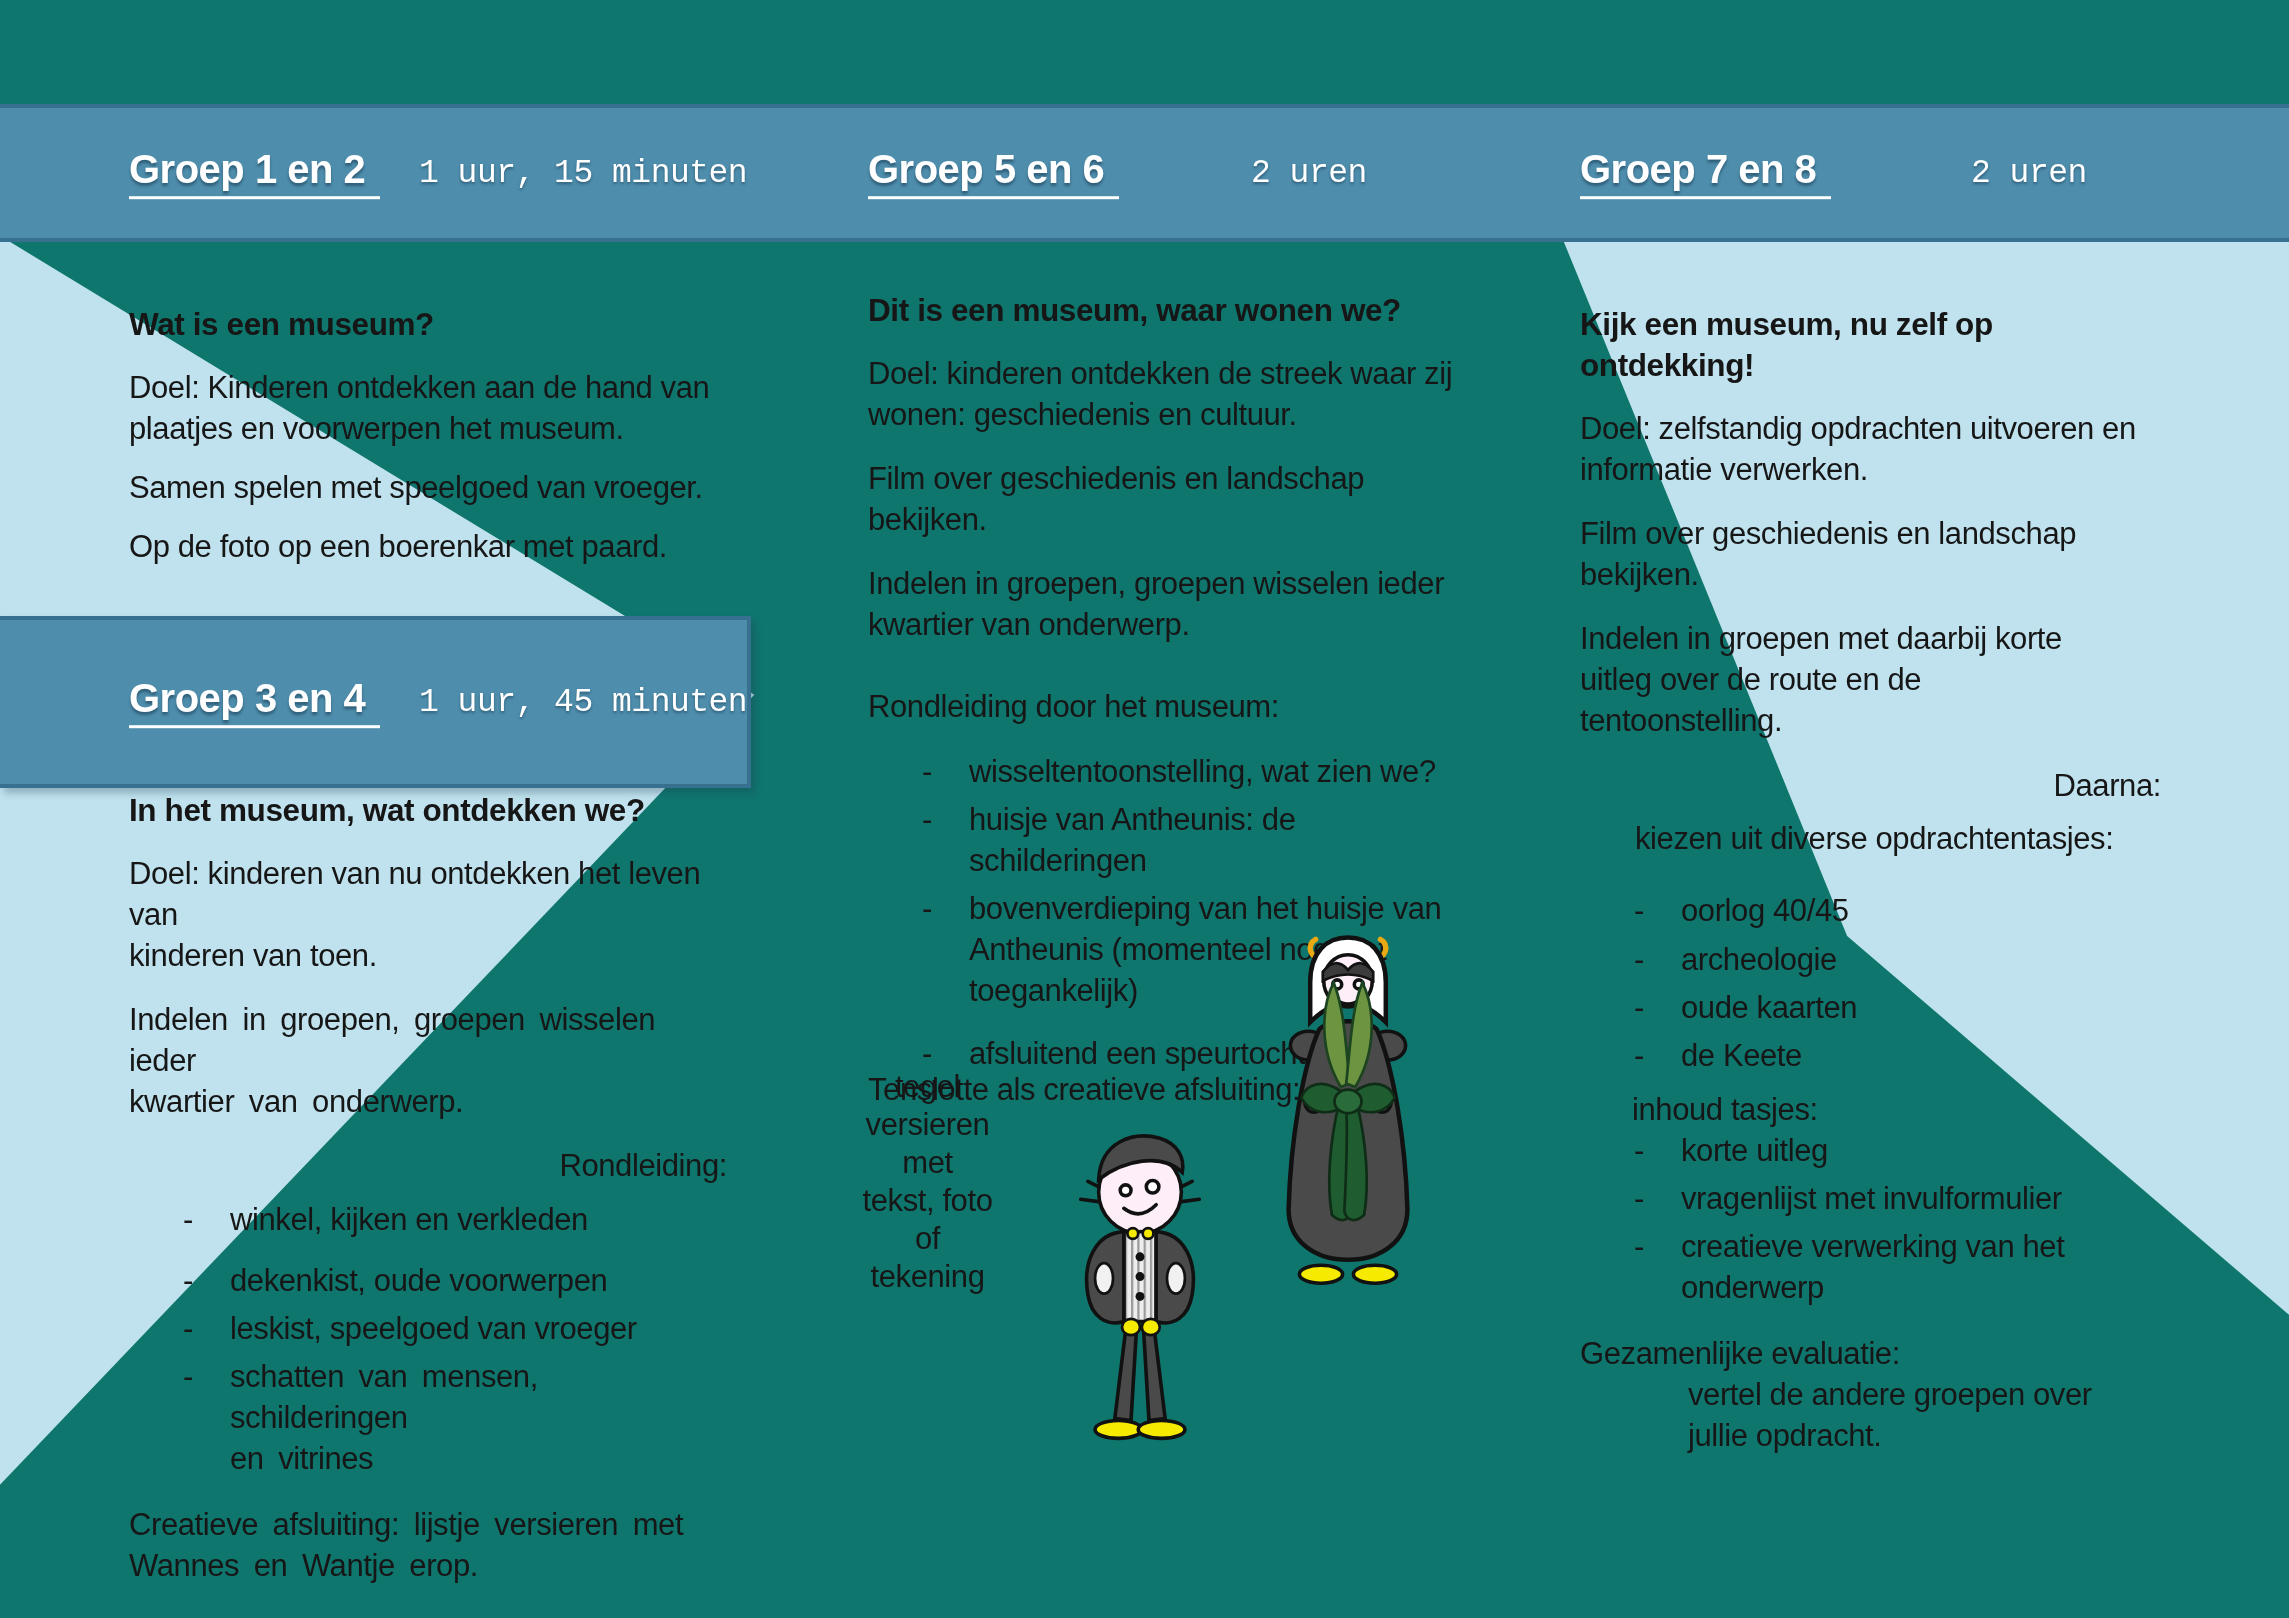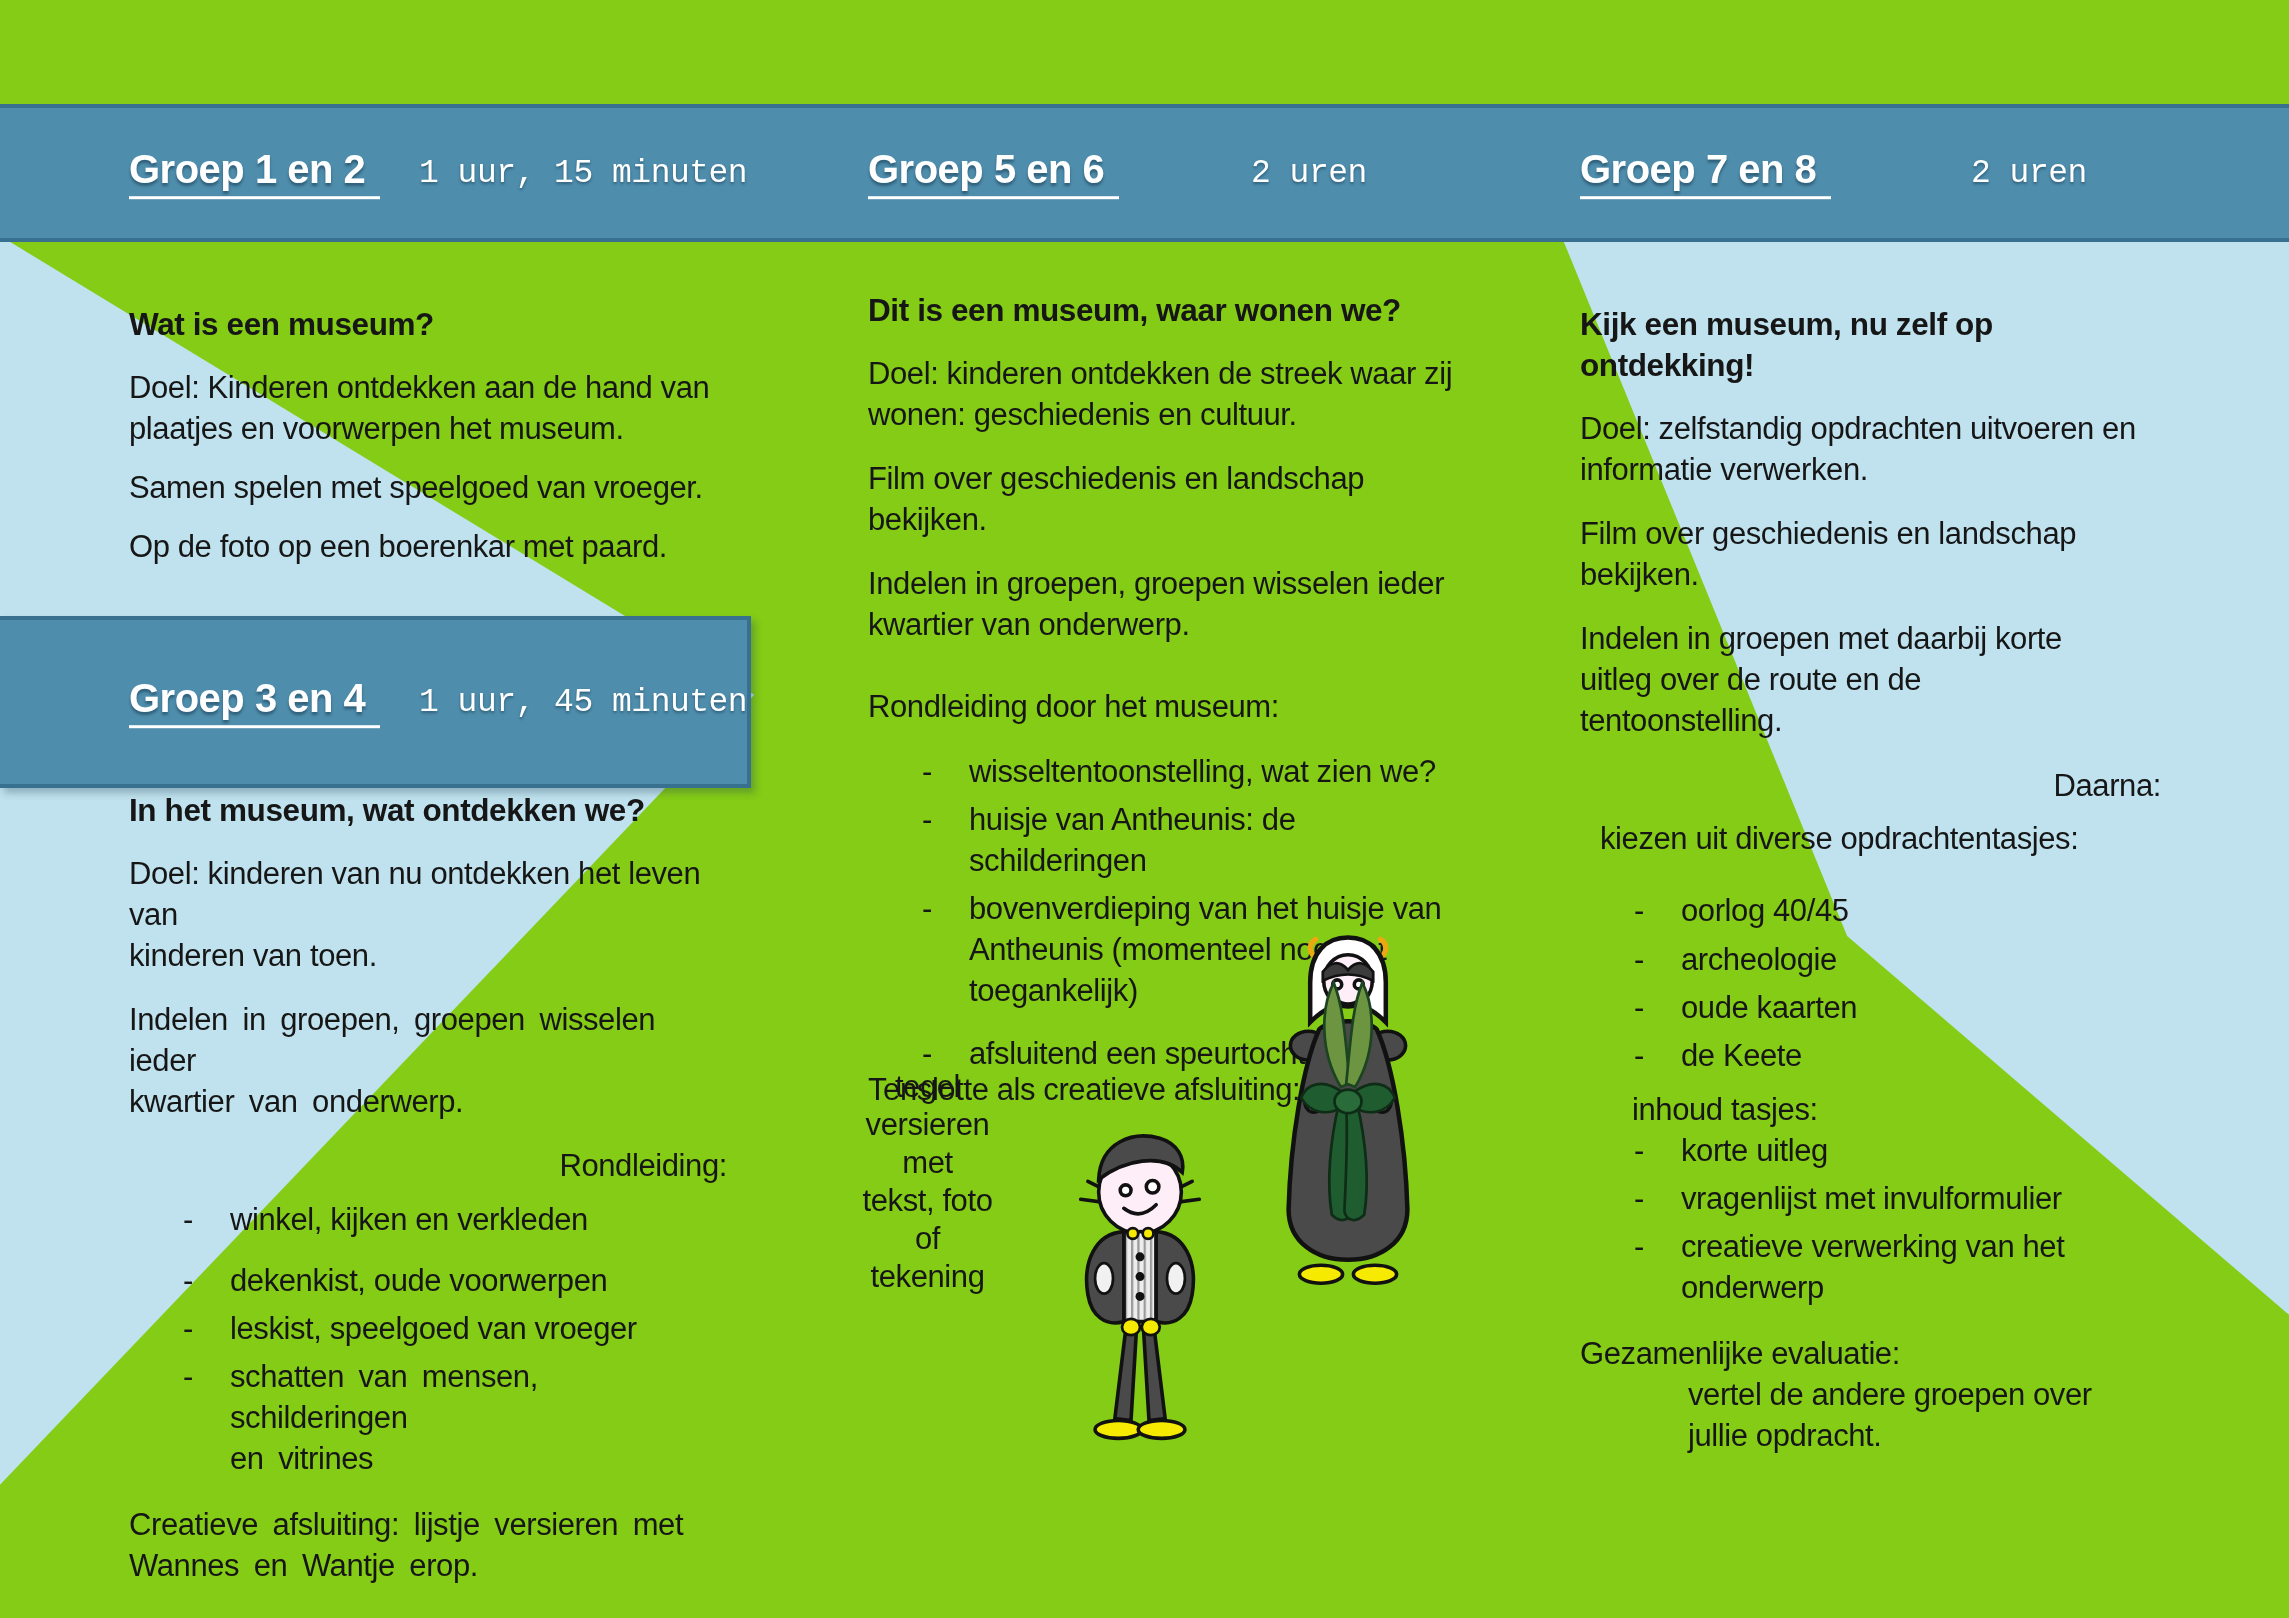--- a/index.html
+++ b/index.html
@@ -1,18 +1,18 @@
 <!DOCTYPE html>
 <html style="font-size:14.4px"><head>
 <meta charset="utf-8">
 <style>
   html,body{margin:0;padding:0;background:#dcdcdc;}
   #canvas{
     position:relative;width:2290px;height:1618px;overflow:hidden;
-    background:#84cc16;
+    background:#0f766e;
     font-family:"Liberation Sans",sans-serif;color:#161616;
   }
   #bgshapes{position:absolute;left:0;top:0;width:100%;height:100%;}
   
   .band1{
     position:absolute;left:0;top:104px;width:100%;height:138px;
     background:#4e8dac;border-top:4.5px solid #38708f;border-bottom:4.5px solid #38708f;
     box-sizing:border-box;
   }
   .band2{
@@ -37,21 +37,21 @@
   .para{margin:0 0 23.4px 0;white-space:pre-line;}
   .tight{margin-bottom:18px;}
   .spread{word-spacing:6.3px;}
   .lead-in{margin:0 0 12.6px 0;text-align:right;}
   .bullets{list-style:none;margin:0;padding:0;}
   .bullets li{display:flex;margin:0 0 7.2px 0;}
   .bullets li::before{content:"-";flex:0 0 auto;width:47px;margin-left:54px;}
   .bullets li span{flex:1;white-space:pre-line;}
   .bullets li.gap-after{margin-bottom:20px;}
   .bullets li.gap-before{margin-top:21.6px;}
-  .ind1{margin-left:20px;}
+  .ind1{margin-left:55px;}
   .ind2{margin-left:108px;}
   .abs{position:absolute;}
   .tileblock{
     position:absolute;left:851px;top:1068px;width:153px;
     font-size:31px;line-height:38px;text-align:center;letter-spacing:-0.4px;
   }
   .tileblock div{white-space:nowrap;}
   .fig{position:absolute;}
 </style>
 </head>

